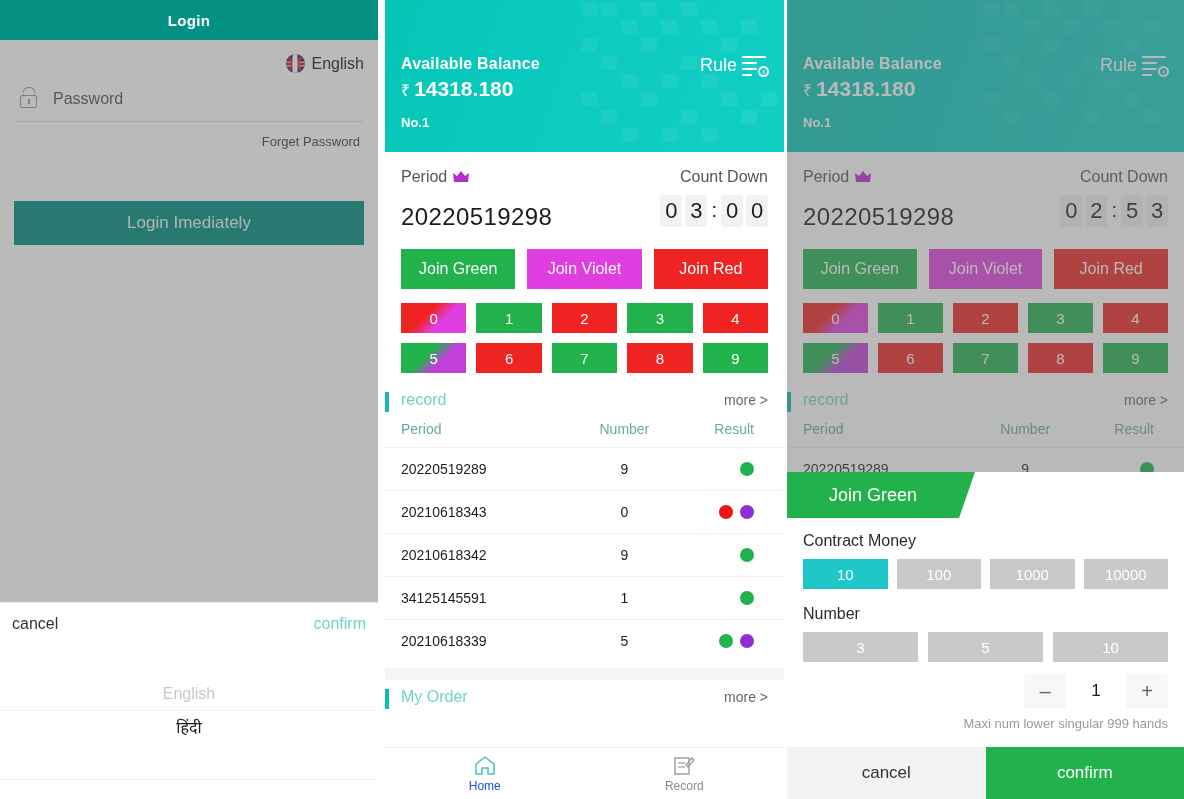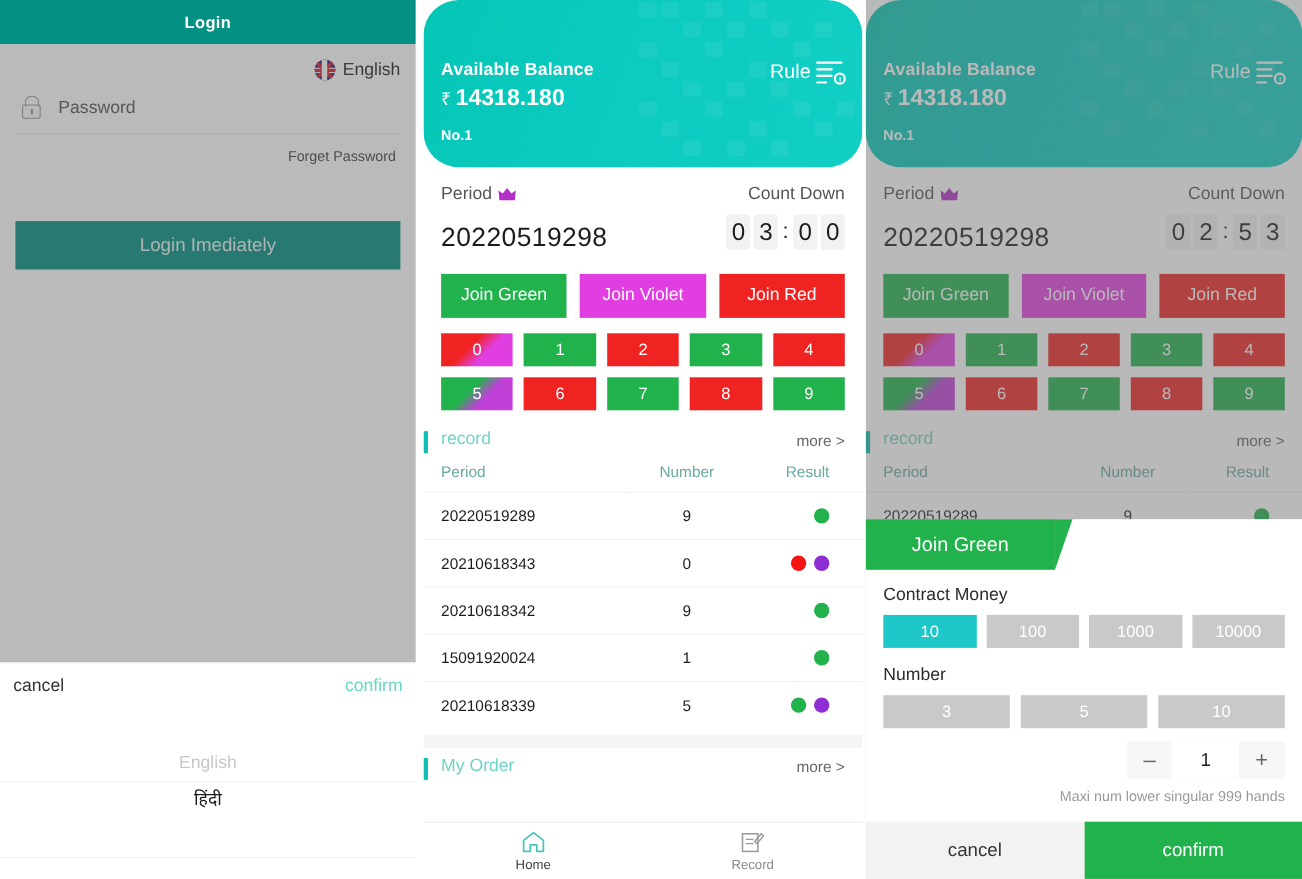--- a/index.html
+++ b/index.html
@@ -80,21 +80,20 @@
   .wheel { position:relative; height:140px; }
   .wheel-item { text-align:center; font-size:16px; line-height:34px; }
   .wheel-item.dim { color:#c8c8c8; }
   .wheel-item.sel { color:#1a1a1a; }
   .wheel-line { position:absolute; left:0; width:100%; height:1px; background:#f1f1f1; }
 
   
   .g-head {
     position: relative; height: 152px; overflow: hidden;
     background: linear-gradient(110deg, #05c6b5 0%, #0bcac0 42%, #12cfc4 100%);
-    border-radius: 32px;
   }
   .g-head .mosaic { position:absolute; inset:0; opacity:.5; }
   .g-head .mosaic span { position:absolute; background: rgba(255,255,255,.12); }
   .g-head-inner { position:relative; padding: 55px 16px 0 16px; color:#fff; }
   .bal-label { font-size: 16px; font-weight: 600; letter-spacing:.2px; }
   .bal-amt { font-size: 21px; font-weight: 700; margin-top: 4px; }
   .bal-amt .rupee { font-size: 16px; font-weight: 400; margin-right:4px; }
   .bal-no { font-size: 13px; font-weight: 600; margin-top: 14px; }
   .rule {
     position:absolute; right: 16px; top: 55px; display:flex; align-items:center; gap:5px;
@@ -165,21 +164,21 @@
   .d-violet { background:#8e2fd4; }
 
   .spacer-gray { height:12px; background:#f5f5f5; margin-top: 6px; }
 
   .bottom-nav {
     position:absolute; left:0; bottom:0; width:100%; height:52px; background:#fff;
     border-top:1px solid #eee; display:flex;
   }
   .nav-item { flex:1; display:flex; flex-direction:column; align-items:center; justify-content:center; gap:3px; }
   .nav-lab { font-size:12px; color:#8a8a8a; }
-  .nav-item.active .nav-lab { color:#404040; }
+  .nav-item.active .nav-lab { color:#1d4ed8; }
   .nav-ico { width:22px; height:21px; }
 
   
   .dim-overlay { position:absolute; inset:0; background: rgba(102,102,102,.46); pointer-events:none; }
 
   
   .bet-modal {
     position:absolute; left:0; bottom:0; width:100%; background:#fff; z-index: 10;
   }
   .bet-tab {
@@ -396,21 +395,21 @@
         <tr>
           <td class="c1">20210618342</td>
           <td class="c2 num-g">9</td>
           <td class="c3">
               <span class="dots">
                 <span class="dot d-green"></span>
               </span>
             </td>
         </tr>
         <tr>
-          <td class="c1">15091920024</td>
+          <td class="c1">34125145591</td>
           <td class="c2 num-g">1</td>
           <td class="c3">
               <span class="dots">
                 <span class="dot d-green"></span>
               </span>
             </td>
         </tr>
         <tr>
           <td class="c1">20210618339</td>
           <td class="c2 num-g">5</td>

